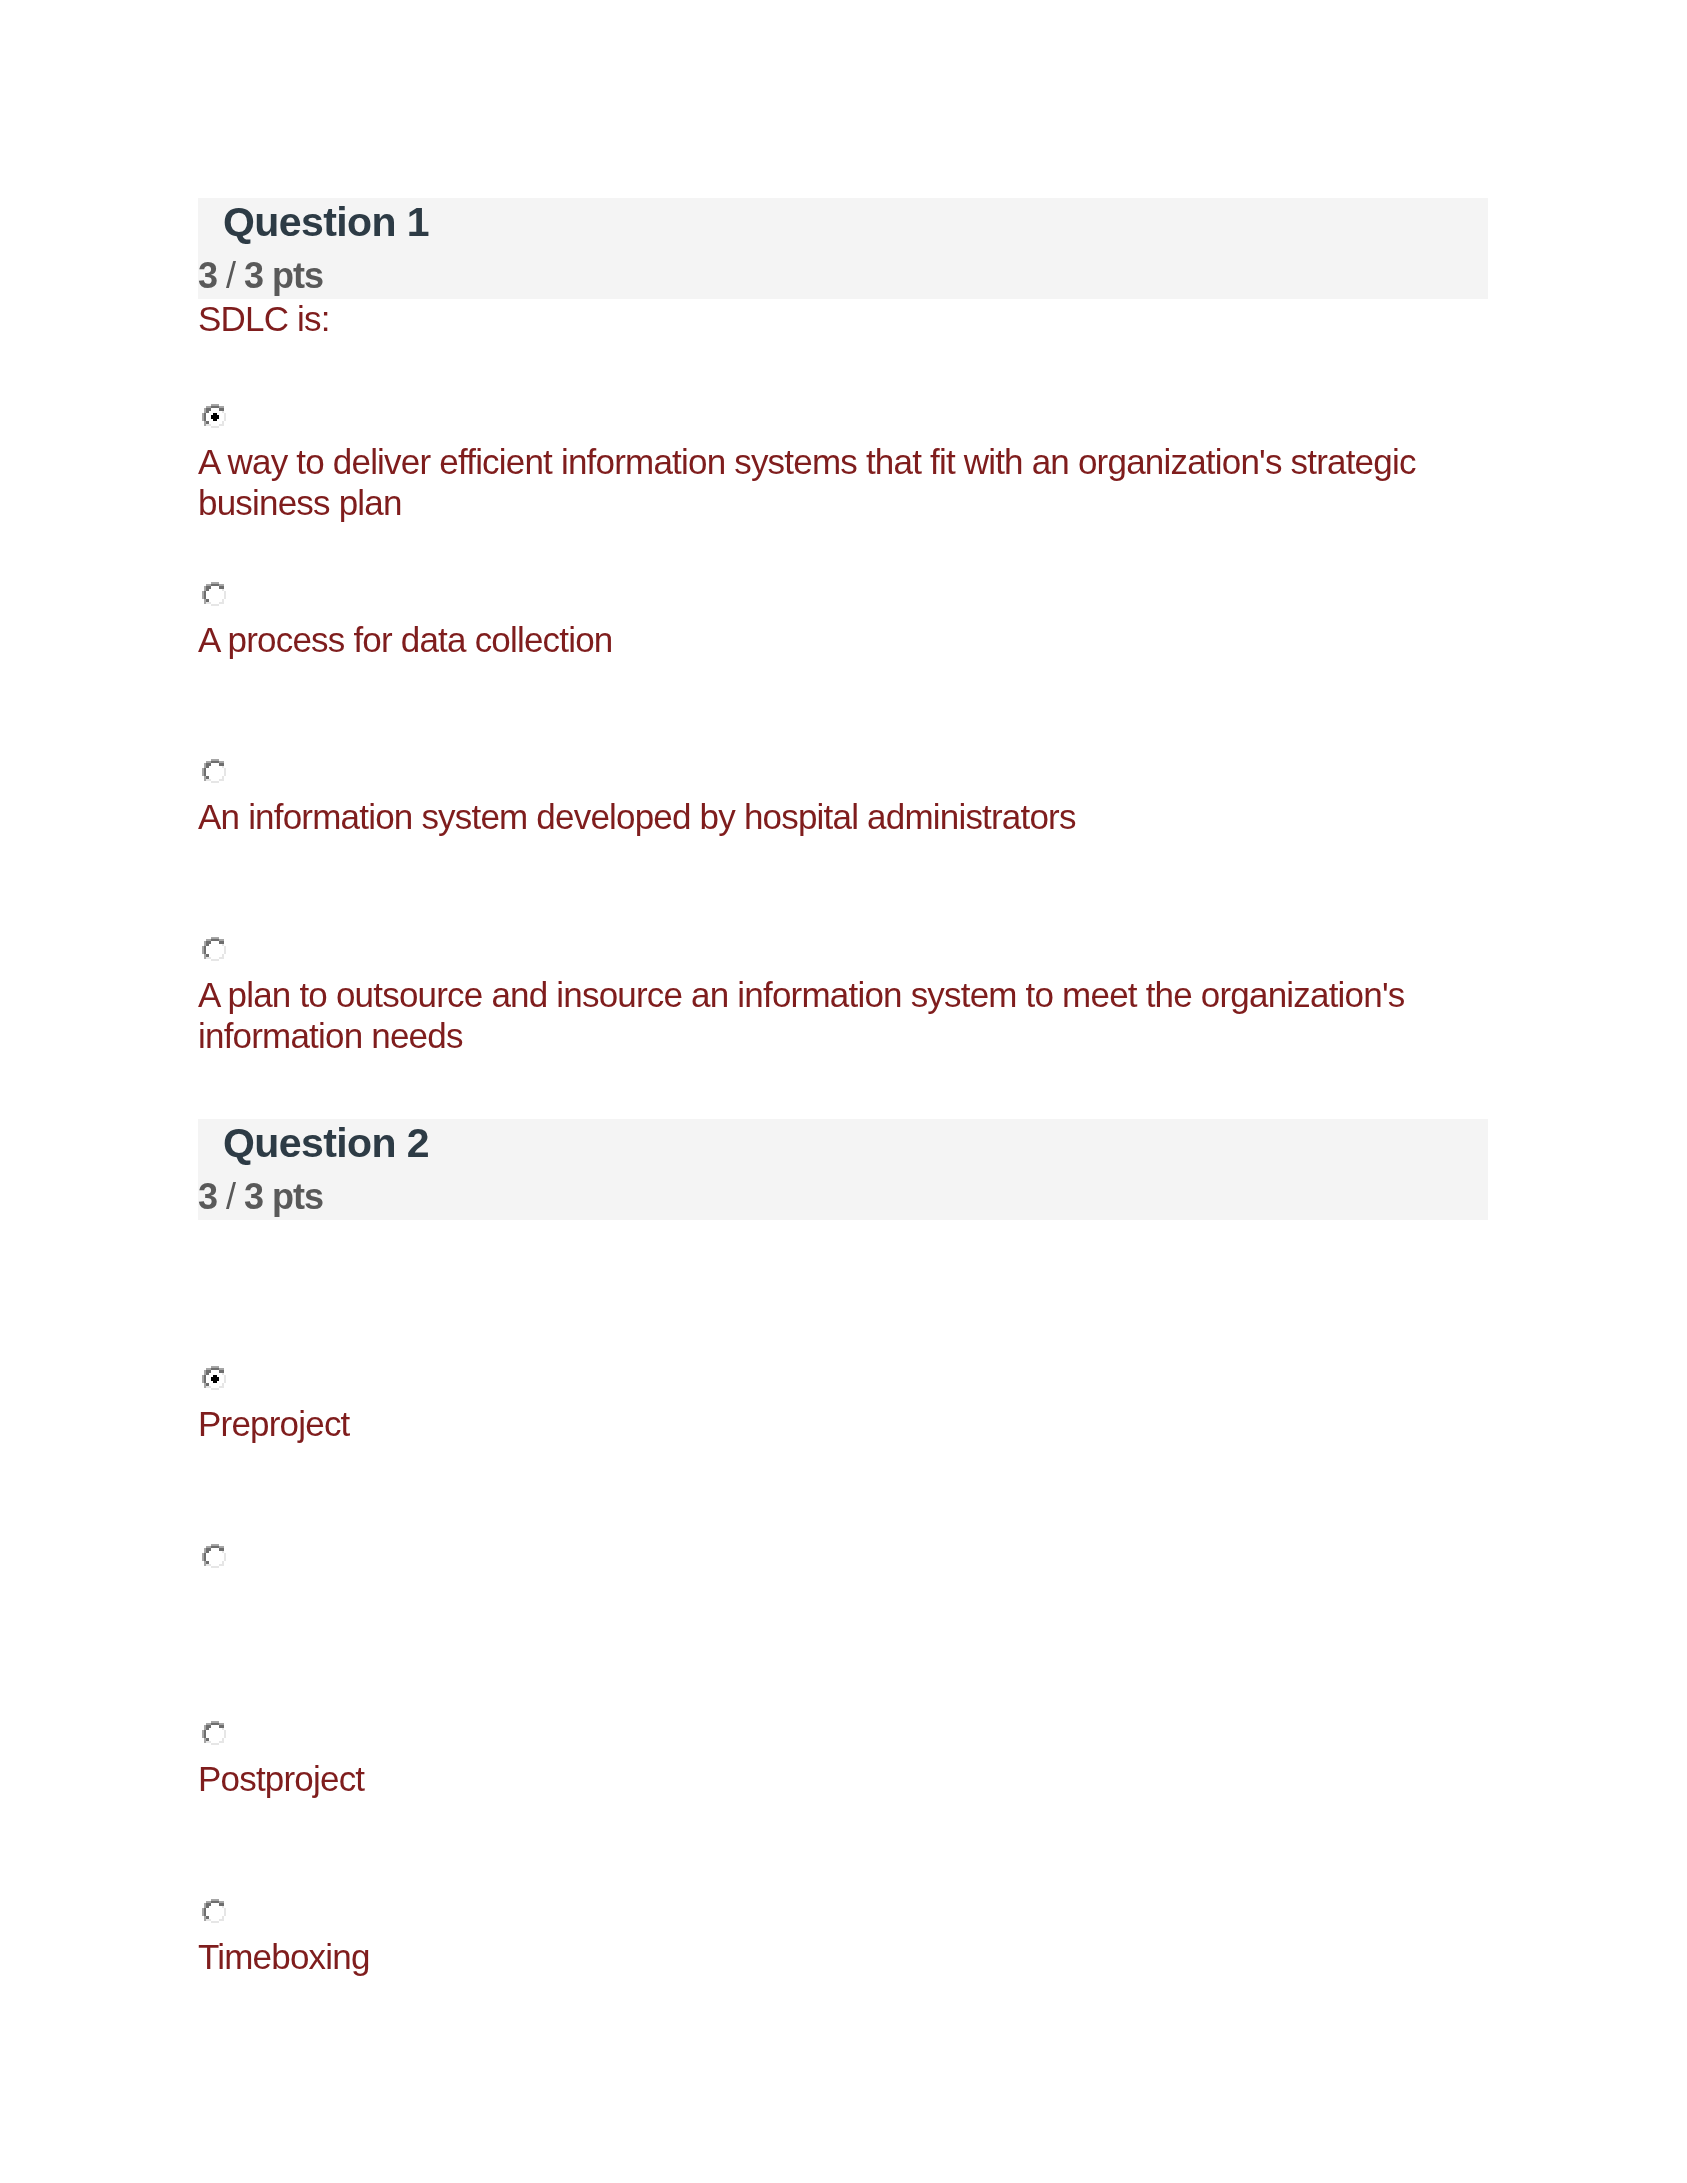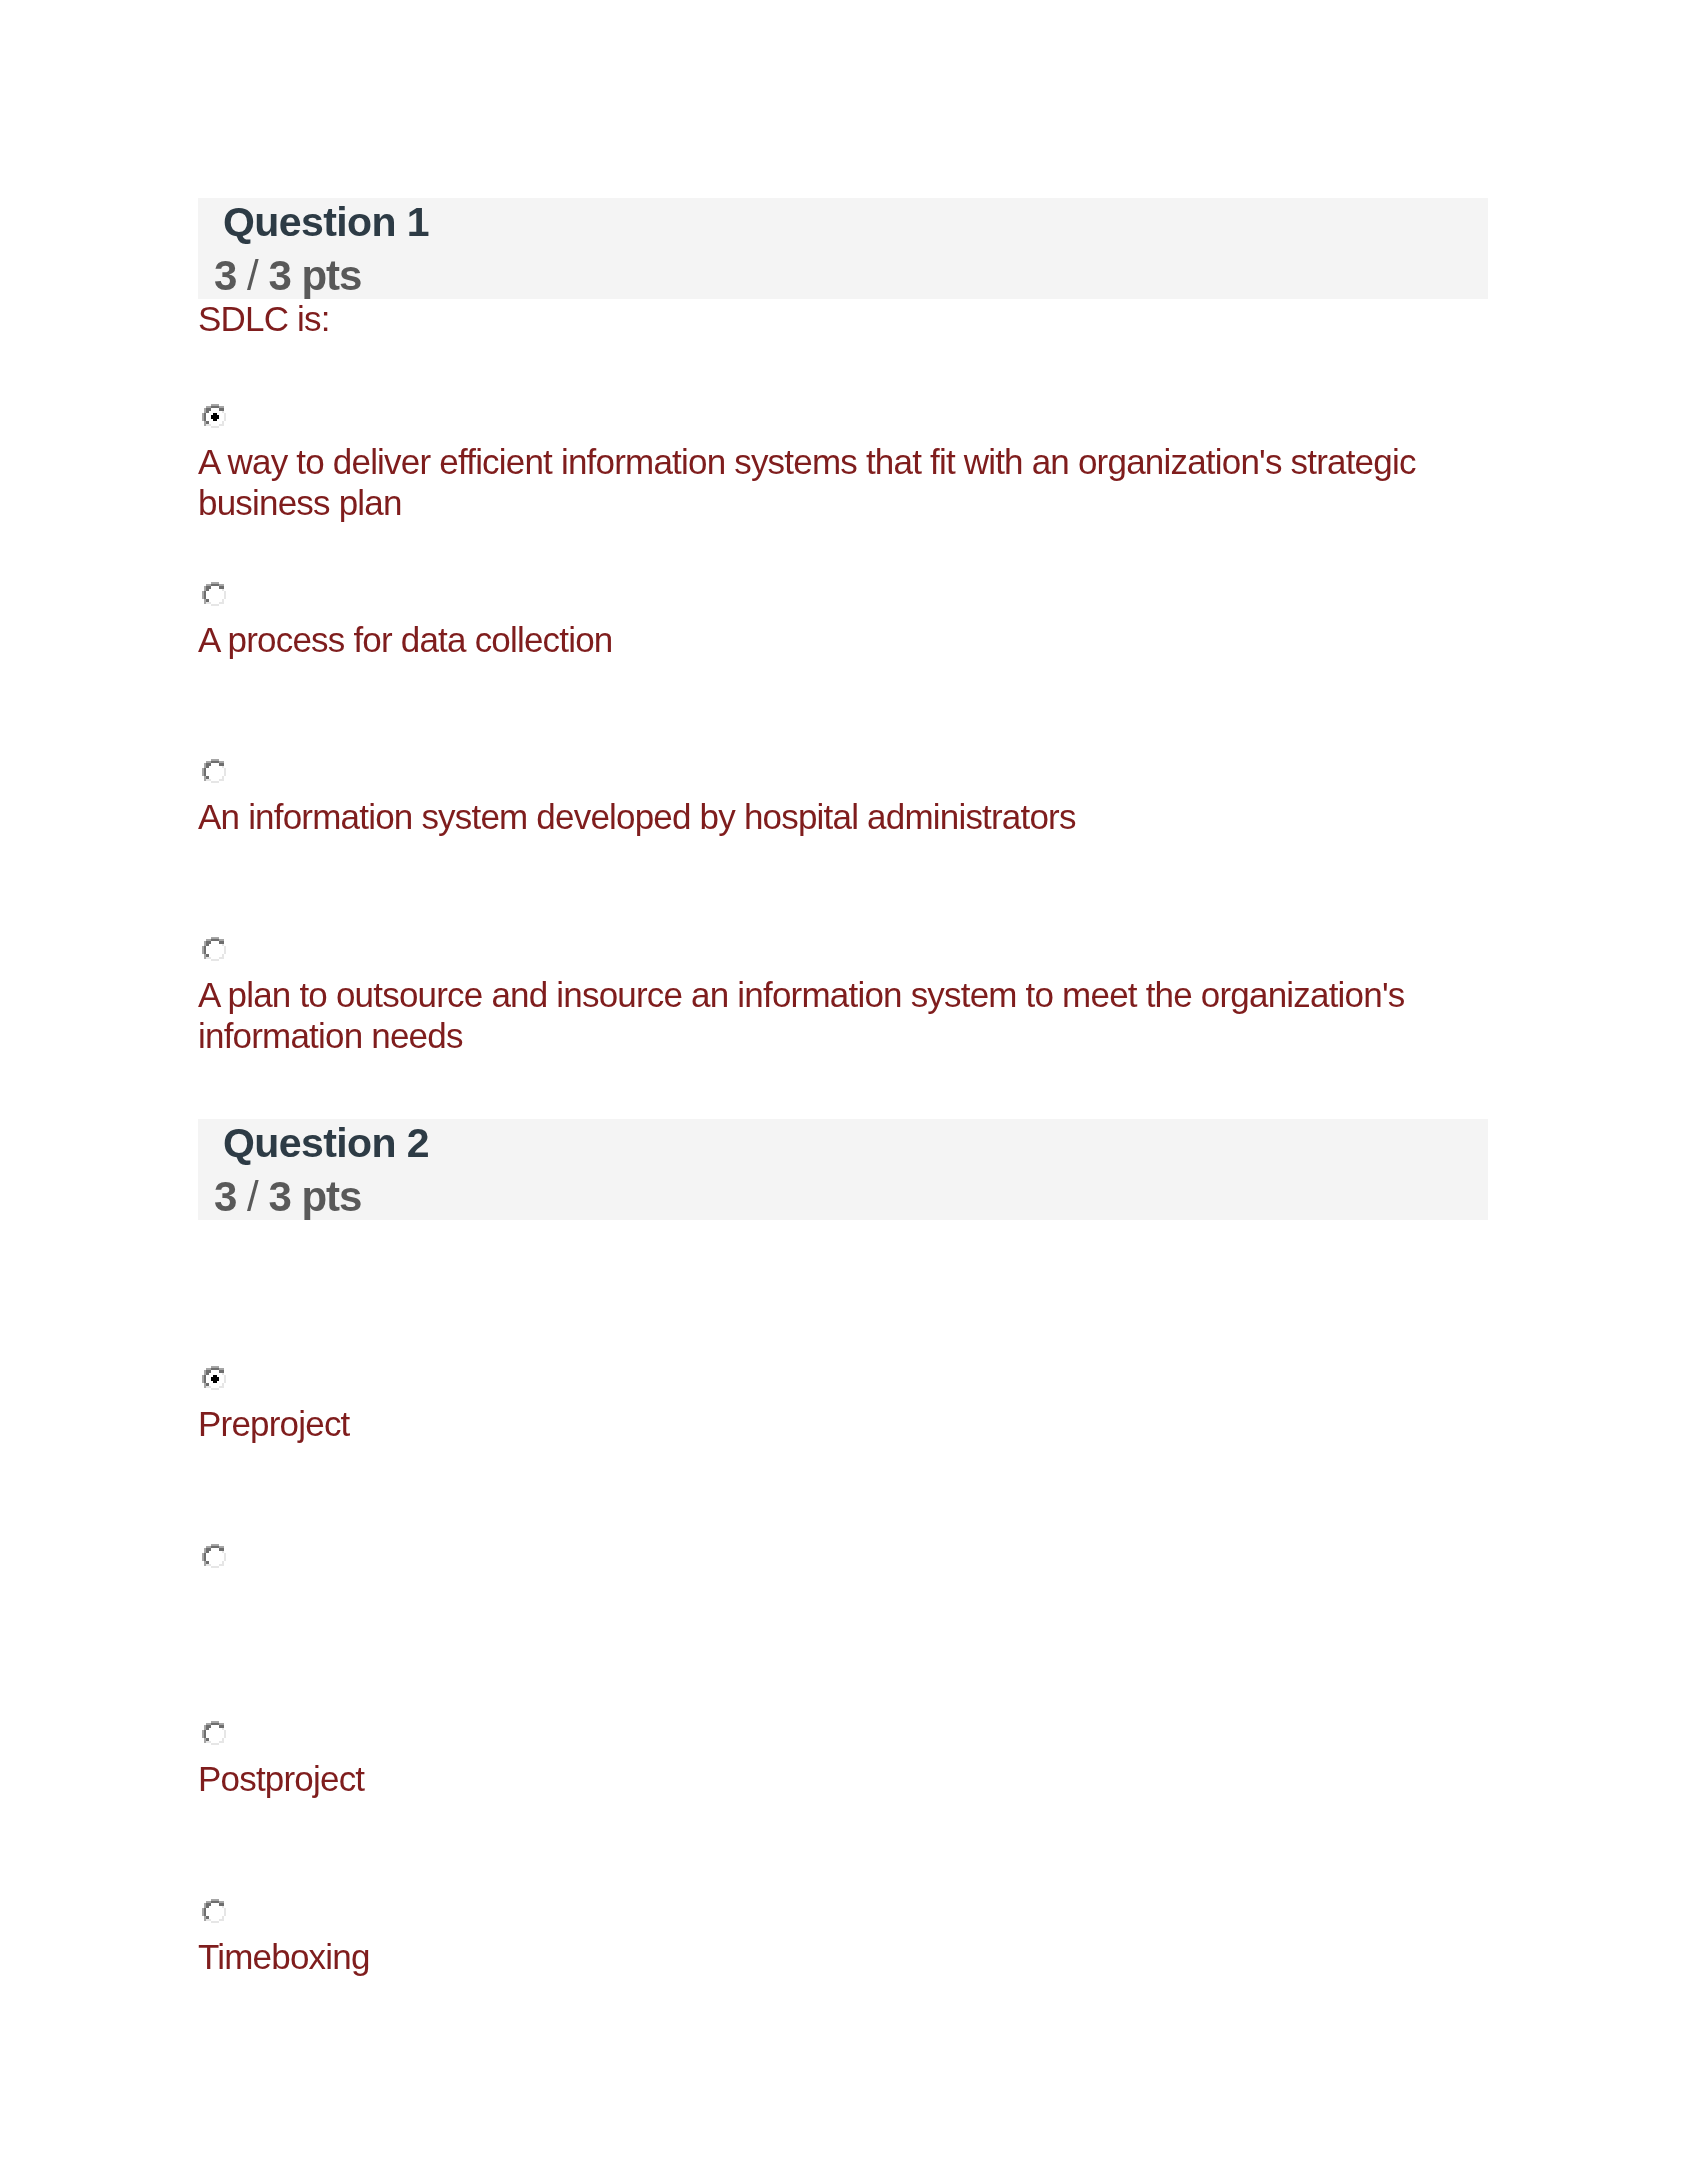--- a/index.html
+++ b/index.html
@@ -4,22 +4,22 @@
 <style>
   html,body{margin:0;padding:0;background:#ffffff;}
   body{width:1687px;height:2183px;position:relative;overflow:hidden;
        font-family:"Liberation Sans", sans-serif;}
   .page{position:absolute;left:0;top:0;width:1687px;height:2183px;background:#ffffff;}
 
   .q-header{position:absolute;left:198px;width:1290px;height:101px;background:#F4F4F4;}
 
   .q-title{position:absolute;left:199px;font-weight:bold;font-size:41px;line-height:41px;
            letter-spacing:-0.6px;color:#2D3B45;white-space:nowrap;margin-left:24px;}
-  .q-points{position:absolute;left:198px;font-weight:bold;font-size:42px;line-height:38px;
-            letter-spacing:-1px;color:#595959;white-space:nowrap;margin-left:16px;}
+  .q-points{position:absolute;left:198px;font-weight:bold;font-size:36px;line-height:38px;
+            letter-spacing:-1px;color:#595959;white-space:nowrap;}
   .q-points .pts-sep{font-weight:normal;white-space:pre;}
 
   .q-prompt,.a-text{position:absolute;left:198px;width:1291px;
             font-size:35px;line-height:41px;letter-spacing:-0.8px;color:#7f1d1d;}
 
   .radio{position:absolute;width:24px;height:24px;display:block;}
   .radio svg{display:block;width:24px;height:24px;}
 </style>
 </head>
 <body>

